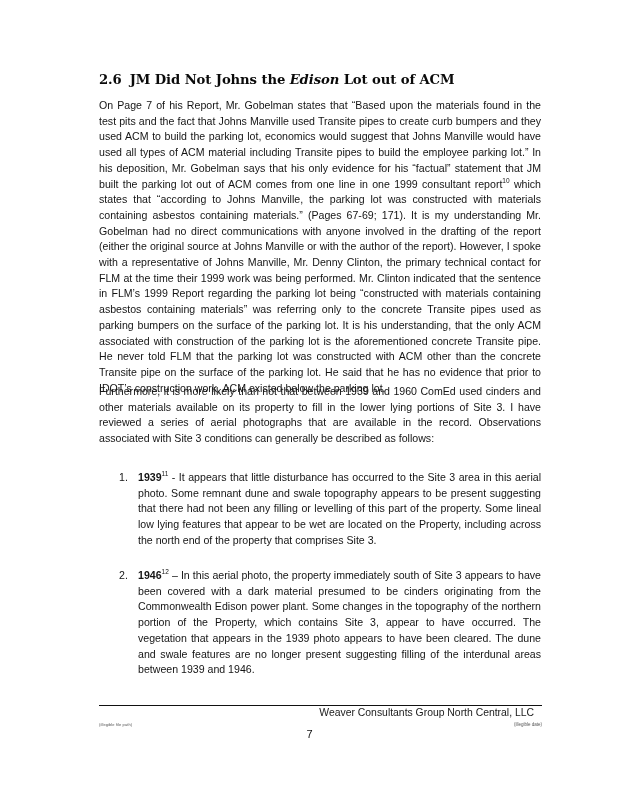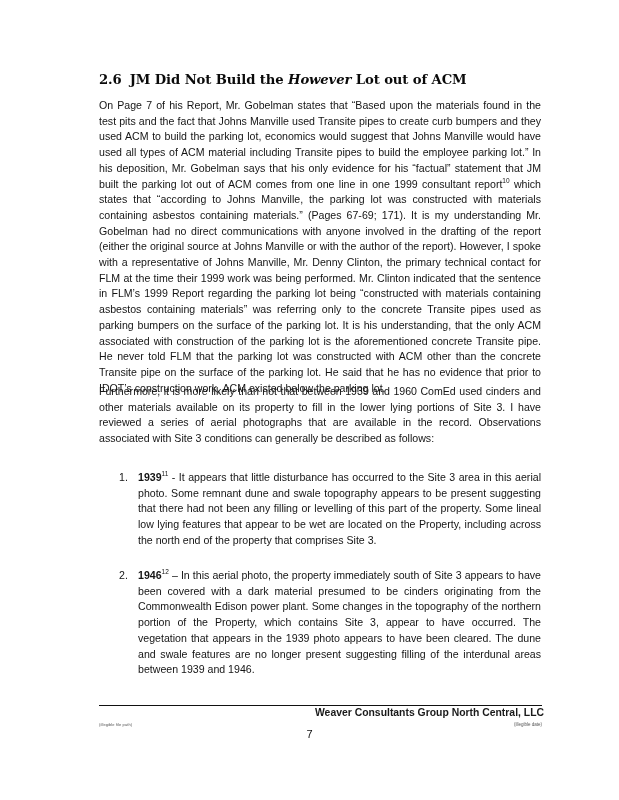--- a/index.html
+++ b/index.html
@@ -21,43 +21,43 @@
     sup { font-size: 6.5px; line-height: 0; vertical-align: 5px; }
     .list { position: absolute; left: 99px; width: 442px; margin: 0; padding: 0; list-style: none;
       font-family: "Liberation Sans", sans-serif; font-size: 10.6px; line-height: 15.7px; color: #141414; }
     .list li { position: relative; padding-left: 39px; text-align: justify; }
     #item1 { top: 470px; }
     #item2 { top: 568px; }
     .list .marker { position: absolute; left: 20px; top: 0; }
     .year { font-weight: bold; }
     .footer-rule { position: absolute; left: 99px; top: 705px; width: 443px; height: 0; border-top: 1.5px solid #111; }
     .footer-company {
-      position: absolute; right: 75px; top: 707px;
-      font-family: "Liberation Sans", sans-serif; font-weight: bold; font-size: 10.4px; color: #1a1a1a;
+      position: absolute; right: 85px; top: 707px;
+      font-family: "Liberation Sans", sans-serif; font-weight: normal; font-size: 10.4px; color: #1a1a1a;
     }
     .footer-path {
       position: absolute; left: 99px; top: 722px; width: 330px; overflow: hidden; white-space: nowrap;
       font-family: "Liberation Sans", sans-serif; font-size: 4px; color: #555; letter-spacing: 0.1px;
     }
     .footer-date {
       position: absolute; right: 77px; top: 722px;
       font-family: "Liberation Sans", sans-serif; font-size: 4.5px; color: #555;
     }
     .page-number {
       position: absolute; left: 0; width: 619px; top: 728px; text-align: center;
       font-family: "Liberation Sans", sans-serif; font-size: 11px; color: #111;
     }
   </style>
 </head>
 <body>
 
 <div class="page">
 
   <div class="heading">
-    <span class="num">2.6</span><span>JM Did Not Build the </span><span style="font-style:italic;">However</span><span> Lot out of ACM</span>
+    <span class="num">2.6</span><span>JM Did Not Johns the </span><span style="font-style:italic;">Edison</span><span> Lot out of ACM</span>
   </div>
 
   <div class="body-text" id="p1">
     <span>On Page 7 of his Report, Mr. Gobelman states that “Based upon the materials found in the test pits and the fact that Johns Manville used Transite pipes to create curb bumpers and they used ACM to build the parking lot, economics would suggest that Johns Manville would have used all types of ACM material including Transite pipes to build the employee parking lot.”  In his deposition, Mr. Gobelman says that his only evidence for his “factual” statement that JM built the parking lot out of ACM comes from one line in one 1999 consultant report</span><sup>10</sup><span> which states that “according to Johns Manville, the parking lot was constructed with materials containing asbestos containing materials.” (Pages 67-69; 171).  It is my understanding Mr. Gobelman had no direct communications with anyone involved in the drafting of the report (either the original source at Johns Manville or with the author of the report).  However, I spoke with a representative of Johns Manville, Mr. Denny Clinton, the primary technical contact for FLM at the time their 1999 work was being performed.  Mr. Clinton indicated that the sentence in FLM’s 1999 Report regarding the parking lot being “constructed with materials containing asbestos containing materials” was referring only to the concrete Transite pipes used as parking bumpers on the surface of the parking lot.  It is his understanding, that the only ACM associated with construction of the parking lot is the aforementioned concrete Transite pipe.  He never told FLM that the parking lot was constructed with ACM other than the concrete Transite pipe on the surface of the parking lot.  He said that he has no evidence that prior to IDOT’s construction work, ACM existed below the parking lot.</span>
   </div>
 
   <div class="body-text" id="p2">
     <span>Furthermore, it is more likely than not that between 1939 and 1960 ComEd used cinders and other materials available on its property to fill in the lower lying portions of Site 3.  I have reviewed a series of aerial photographs that are available in the record.  Observations associated with Site 3 conditions can generally be described as follows:</span>
   </div>
 

